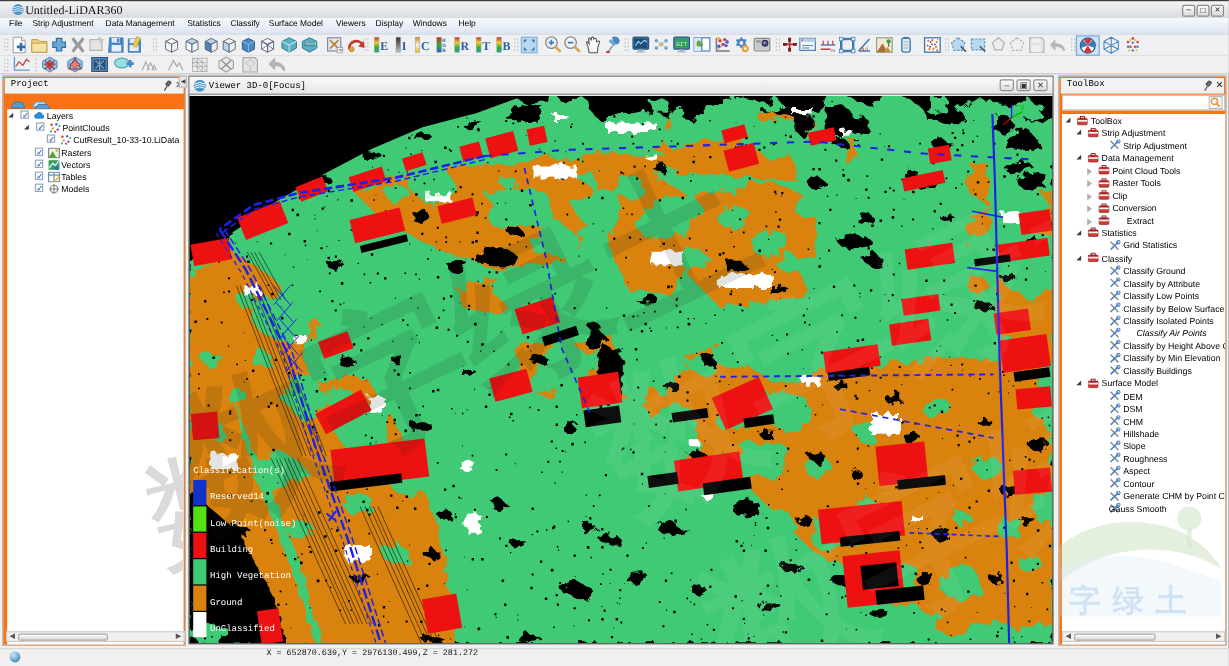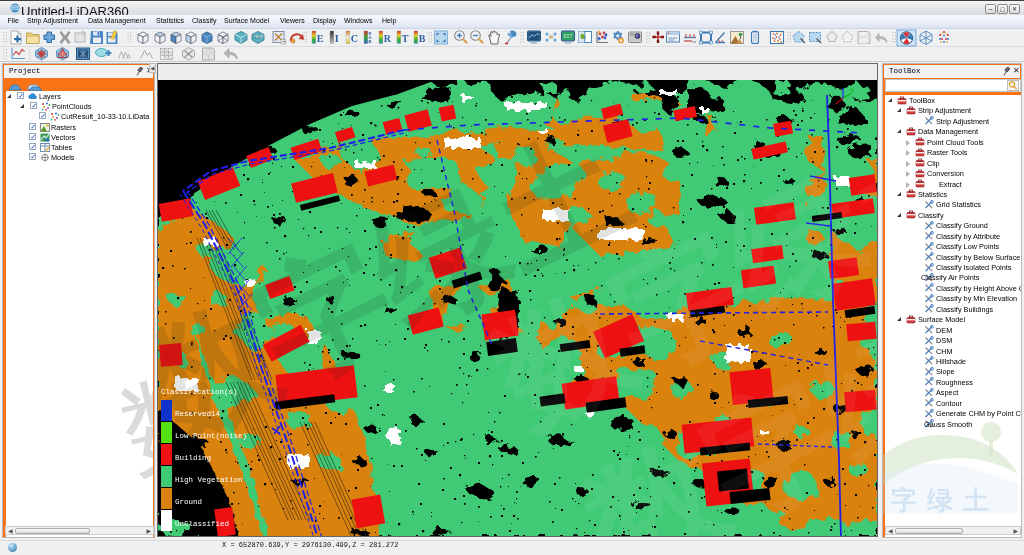--- a/index.html
+++ b/index.html
@@ -1,18 +1,18 @@
 <!DOCTYPE html>
 <html><head><meta charset="utf-8"><style>
 *{margin:0;padding:0;box-sizing:border-box;}
 body{width:1024px;height:555px;font-family:"Liberation Sans",sans-serif;position:relative;background:#f0f0f0;overflow:hidden;}
 .abs{position:absolute;}
 #titlebar{left:0;top:0;width:1024px;height:15px;background:linear-gradient(#f4f4f4,#e4e6ea 55%,#d9dce1);border-top:1px solid #3c3c3c;}
 #title-ico{left:10px;top:3px;width:10px;height:10px;}
-#title-txt{left:21px;top:3.5px;font-size:13px;color:#111;letter-spacing:0px;}
+#title-txt{left:21px;top:3.5px;font-size:10px;color:#111;letter-spacing:0px;font-family:Liberation Serif, serif;}
 .winbtn{top:4px;width:11px;height:10px;background:linear-gradient(#fcfcfc,#d9d9d9);border:1px solid #8a8a8a;border-radius:2px;font-size:8px;line-height:9px;text-align:center;color:#222;}
 #menubar{left:0;top:15px;width:1024px;height:14px;background:linear-gradient(#f6f8fc,#eaeff8 50%,#dde4f2);border-bottom:1px solid #cdd5e4;}
 .menu{position:absolute;top:17px;font-size:7px;color:#000;}
 #tb1{left:0;top:29px;width:1024px;height:18px;background:#eef0f1;border-bottom:1px solid #dcdcdc;}
 #tb2{left:0;top:47px;width:1024px;height:15px;background:#eef0f1;border-bottom:1px solid #c9c9c9;}
 .panel{background:#f97316;border:1px solid #b9b9b9;overflow:hidden;}
 .ptitle{position:absolute;left:1px;top:1px;right:1px;height:13px;background:#f2f2f2;font-size:7.5px;color:#000;padding:2px 0 0 5px;font-family:"Liberation Mono",monospace;}
 .treebox{position:absolute;background:#fff;border:1px solid #c6c6c6;overflow:hidden;}
 .trow{position:relative;height:10.45px;white-space:nowrap;font-size:7.3px;color:#000;}
 .trow span.lbl{position:absolute;top:1px;}
@@ -551,20 +551,30 @@
 <div class="abs" style="left:118px;top:262px;font-size:105px;color:#dadada;font-family:'Liberation Sans',sans-serif;transform:rotate(-14deg);">数</div>
 </div>
 <div class="hsb" style="left:2px;bottom:2px;width:149px;">
       <div class="ar" style="left:2px;">◀</div>
       <div class="thumb" style="left:9px;width:75px;"></div>
       <div class="ar" style="right:2px;">▶</div>
     </div>
 </div>
 <div class="abs" style="left:149px;top:63px;width:7px;height:10px;background:#e8e8e8;border:1px solid #bbb;font-size:5px;line-height:9px;color:#444;text-align:center;">◀</div>
 <div id="viewer" class="abs">
+<div id="vtitle">
+<svg class="abs" style="left:3px;top:2px;" width="11" height="11" viewBox="0 0 11 11">
+        <circle cx="5.5" cy="5.5" r="5" fill="#4a96c8"></circle>
+        <path d="M1,4 q4.5,-2.5 9,0 M1,5.8 q4.5,-2.5 9,0 M1.2,7.6 q4.3,-2.5 8.6,0" stroke="#fff" stroke-width="0.8" fill="none"></path>
+      </svg>
+<div class="abs" style="left:16px;top:3.5px;font-size:7.5px;font-family:'Liberation Mono',monospace;">Viewer 3D-0[Focus]</div>
+<div class="vbtn" style="right:32px;">–</div>
+<div class="vbtn" style="right:18px;">▣</div>
+<div class="vbtn" style="right:4px;">✕</div>
+</div>
 <div id="vcontent">
 <svg id="scene" width="719" height="456" viewBox="158 80 719 456">
 <defs>
           <filter id="rg" x="-15%" y="-15%" width="130%" height="130%">
             <feTurbulence type="fractalNoise" baseFrequency="0.15" numOctaves="2" seed="7"></feTurbulence>
             <feDisplacementMap in="SourceGraphic" scale="9"></feDisplacementMap>
           </filter>
           <filter id="rg2" x="-15%" y="-15%" width="130%" height="130%">
             <feTurbulence type="fractalNoise" baseFrequency="0.1" numOctaves="2" seed="3"></feTurbulence>
             <feDisplacementMap in="SourceGraphic" scale="12"></feDisplacementMap>
@@ -1248,21 +1258,21 @@
           <circle cx="8" cy="1.8" r="1.4" fill="none" stroke="#4a7fc0" stroke-width="0.9"></circle>
         </svg>
         <span class="lbl" style="left:51px;">Classify Isolated Points</span>
       </div>
 <div class="trow">
         <svg class="abs" style="left:39px;top:0.5px;" width="10" height="9" viewBox="0 0 10 9">
           <line x1="1.5" y1="1.5" x2="8" y2="8" stroke="#8a8f96" stroke-width="1.3"></line>
           <line x1="8" y1="1.5" x2="1.5" y2="8" stroke="#4a7fc0" stroke-width="1.3"></line>
           <circle cx="8" cy="1.8" r="1.4" fill="none" stroke="#4a7fc0" stroke-width="0.9"></circle>
         </svg>
-        <span class="lbl" style="left:36px;">Classify Air Points</span>
+        <span class="lbl" style="left:62px;font-style:italic;">Classify Air Points</span>
       </div>
 <div class="trow">
         <svg class="abs" style="left:39px;top:0.5px;" width="10" height="9" viewBox="0 0 10 9">
           <line x1="1.5" y1="1.5" x2="8" y2="8" stroke="#8a8f96" stroke-width="1.3"></line>
           <line x1="8" y1="1.5" x2="1.5" y2="8" stroke="#4a7fc0" stroke-width="1.3"></line>
           <circle cx="8" cy="1.8" r="1.4" fill="none" stroke="#4a7fc0" stroke-width="0.9"></circle>
         </svg>
         <span class="lbl" style="left:51px;">Classify by Height Above Gro</span>
       </div>
 <div class="trow">

